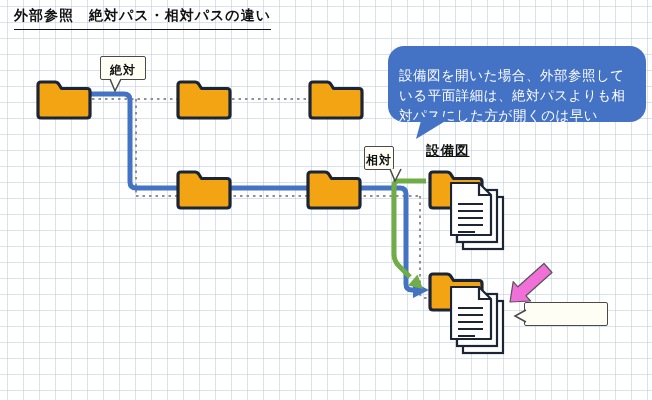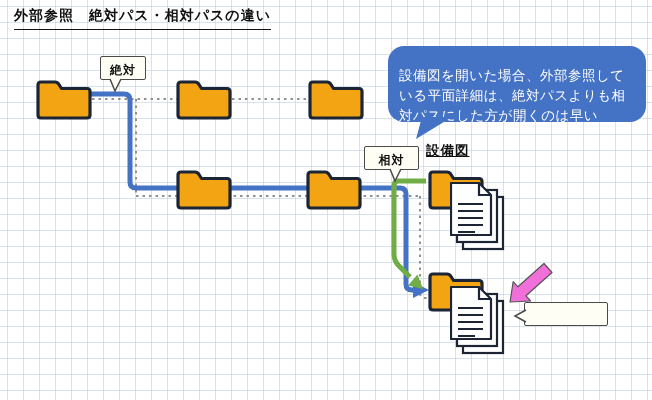--- a/index.html
+++ b/index.html
@@ -133,21 +133,21 @@
     </svg>
   </div>
 
   <div class="callout" style="left:100px;top:56px;width:46px;height:24px">
     <span>絶対</span>
     <svg style="left:6px;bottom:-13px" width="18" height="14">
       <path d="M3 1 L8 13 L14 1" fill="#FFFEF5" stroke="#4a4a4a" stroke-width="1.5"></path>
     </svg>
   </div>
 
-  <div class="callout" style="left:364px;top:146px;width:55px;height:24px">
+  <div class="callout" style="left:364px;top:146px;width:30px;height:24px">
     <span>相対</span>
     <svg style="left:22px;bottom:-13px" width="18" height="14">
       <path d="M3 1 L8 13 L14 1" fill="#FFFEF5" stroke="#4a4a4a" stroke-width="1.5"></path>
     </svg>
   </div>
 
   <div class="callout" style="left:524px;top:302px;width:84px;height:24px">
     <svg style="left:-12px;top:4px" width="14" height="18">
       <path d="M13 3 L2 9 L13 15" fill="#FFFEF5" stroke="#4a4a4a" stroke-width="1.5"></path>
     </svg>

